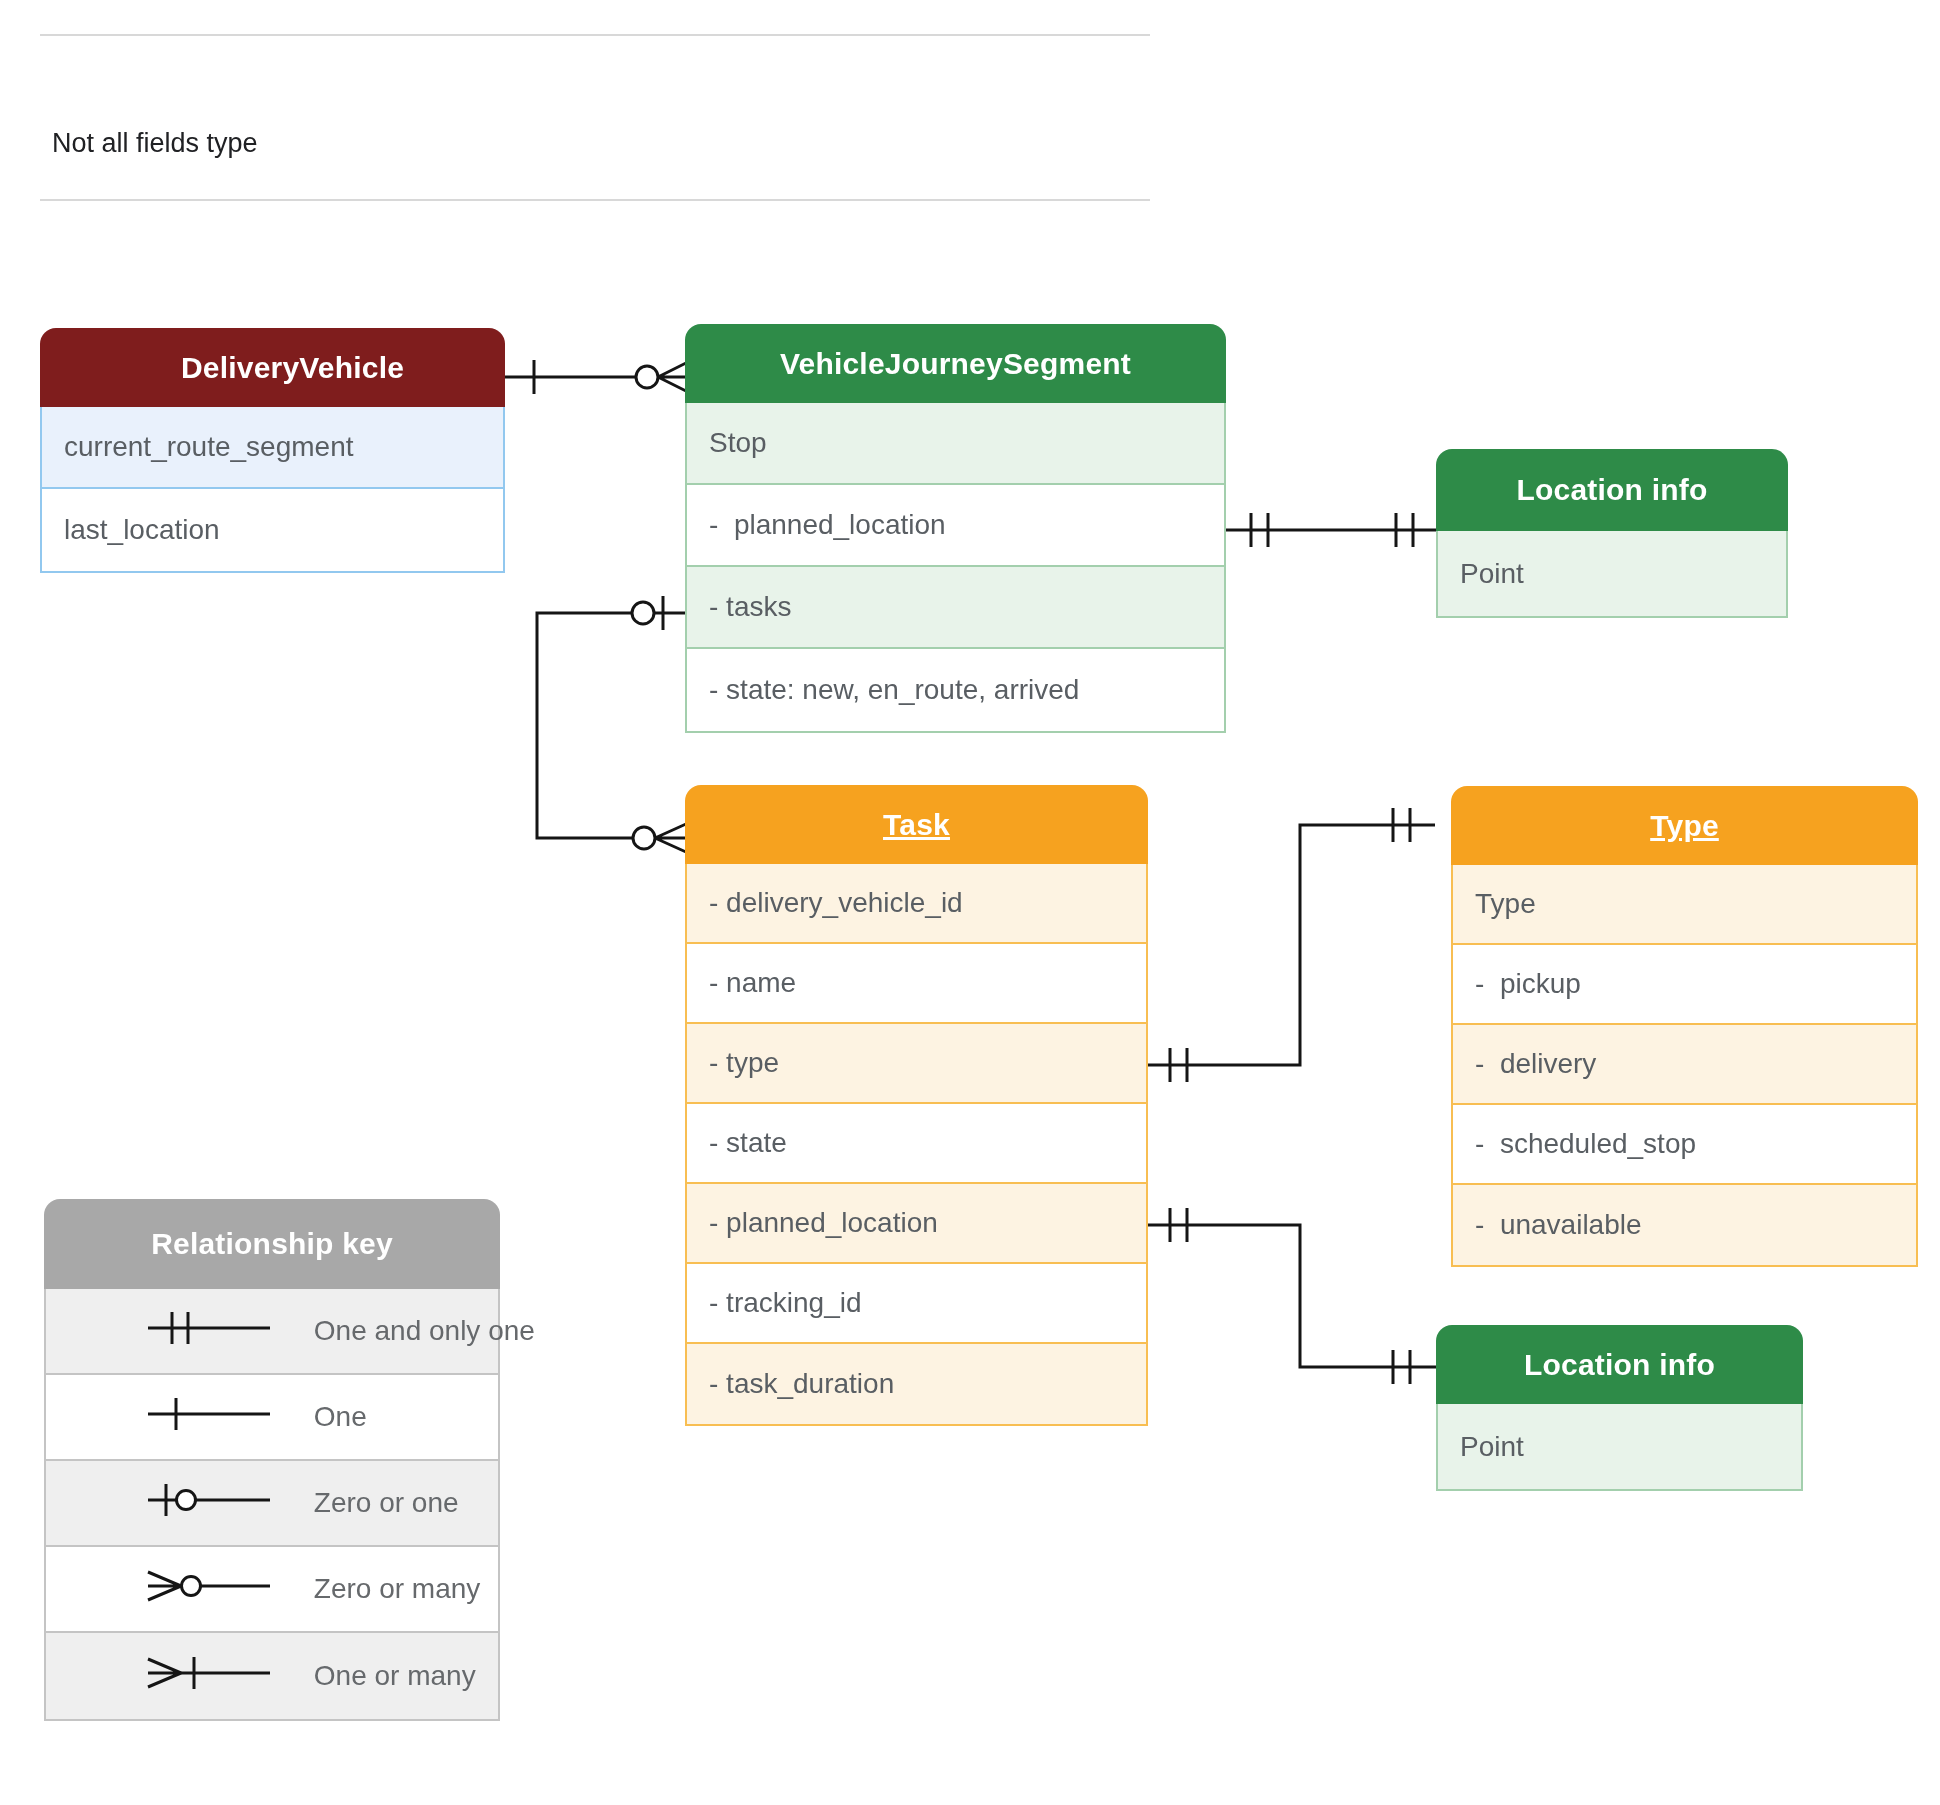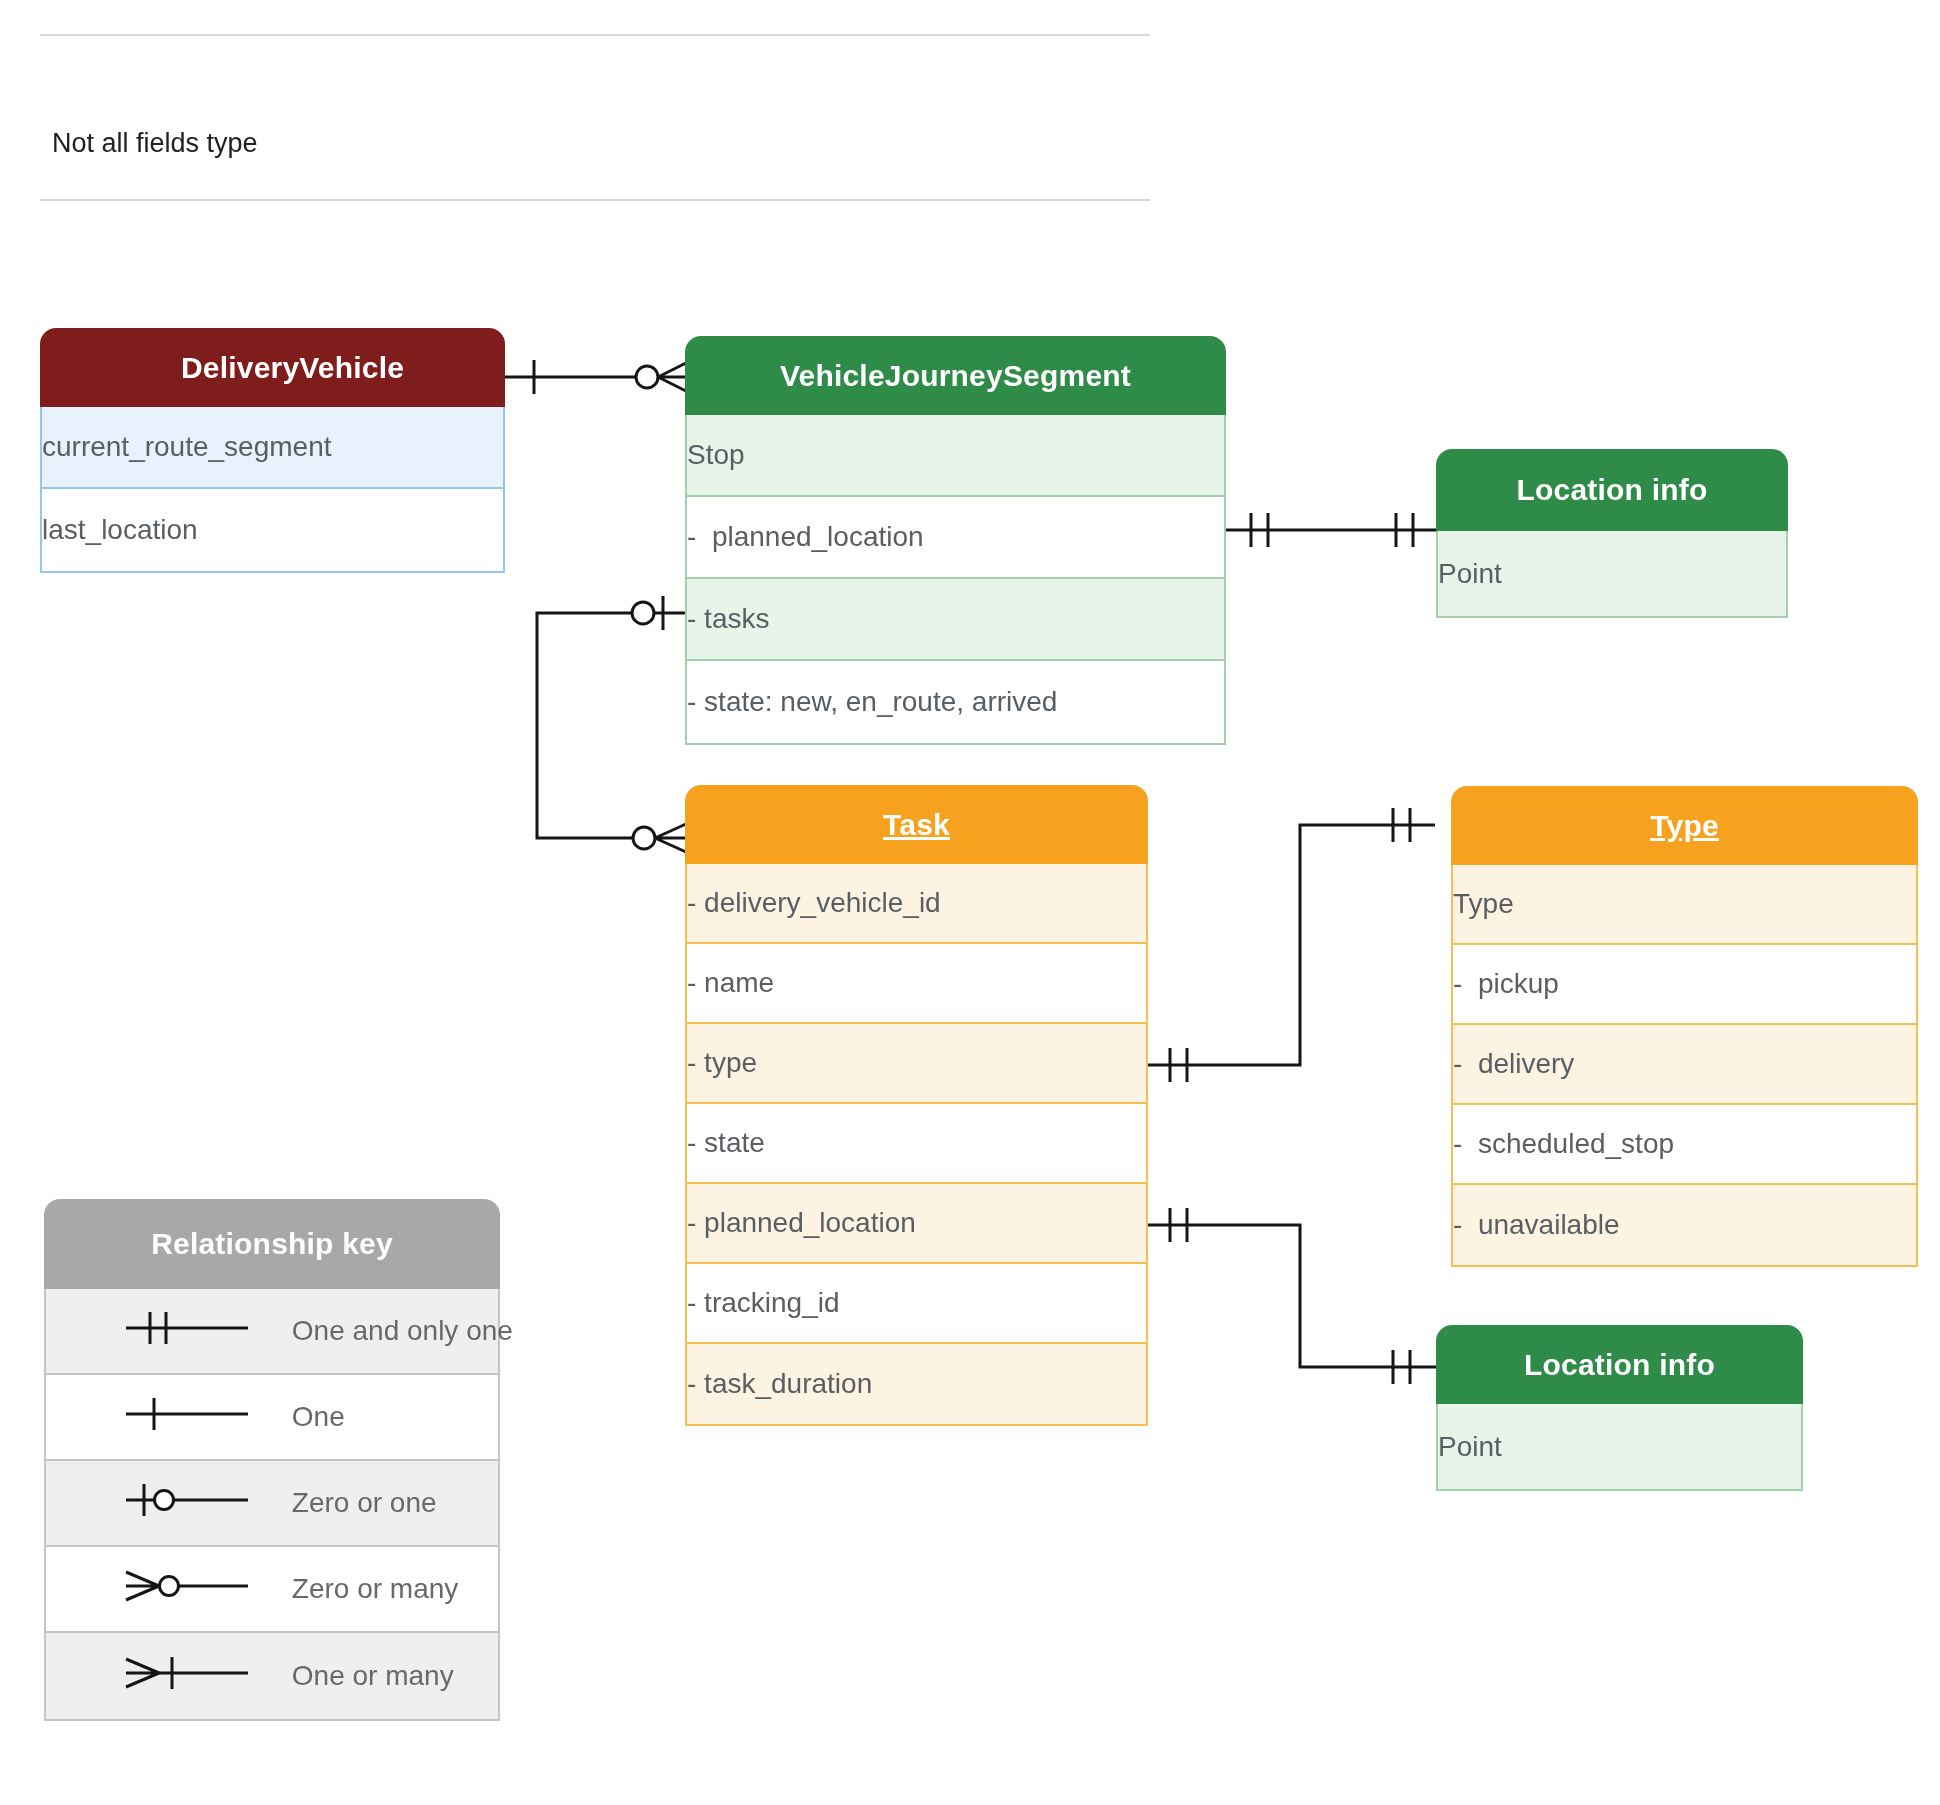--- a/index.html
+++ b/index.html
@@ -11,21 +11,21 @@
   #page-title{position:absolute;left:52px;top:62px;font-size:37px;font-weight:700;color:#1c1d1f;letter-spacing:0.2px;}
   #page-subtitle{position:absolute;left:52px;top:128px;font-size:27px;font-weight:400;color:#202124;}
 
   .entity{position:absolute;z-index:2;}
   .e-hdr{
     height:79px;border-radius:16px 16px 0 0;display:flex;align-items:center;justify-content:center;
     color:#ffffff;font-size:30px;font-weight:700;letter-spacing:0.2px;
   }
   .e-body{border:2px solid var(--bc);border-top:none;background:#ffffff;}
   .e-row{
-    height:80px;display:flex;align-items:center;box-sizing:border-box;
+    height:80px;display:flex;align-items:center;padding-left:22px;box-sizing:border-box;
     font-size:28px;color:#595e63;border-bottom:2px solid var(--bc);
   }
   .e-row:last-child{border-bottom:none;}
   .e-row span{white-space:pre;}
   .e-body .e-row:nth-child(odd){background:var(--tint);}
   .rows-82 .e-row{height:82px;}
   .rows-85 .e-row{height:85px;}
 
   .blue  {--bc:#92c8ef;--tint:#e9f1fc;}
   .blue  .e-hdr{background:#7f1d1d;padding-left:40px;}
@@ -98,21 +98,21 @@
     <div class="e-body rows-82">
       <div class="e-row">
           <span>current_route_segment</span>
         </div>
       <div class="e-row">
           <span>last_location</span>
         </div>
     </div>
   </div>
 
-  <div class="entity green" style="left:685px;top:336px;width:541px;">
+  <div class="entity green" style="left:685px;top:324px;width:541px;">
     <div class="e-hdr">VehicleJourneySegment</div>
     <div class="e-body rows-82">
       <div class="e-row">
           <span>Stop</span>
         </div>
       <div class="e-row">
           <span>-  planned_location</span>
         </div>
       <div class="e-row">
           <span>- tasks</span>

